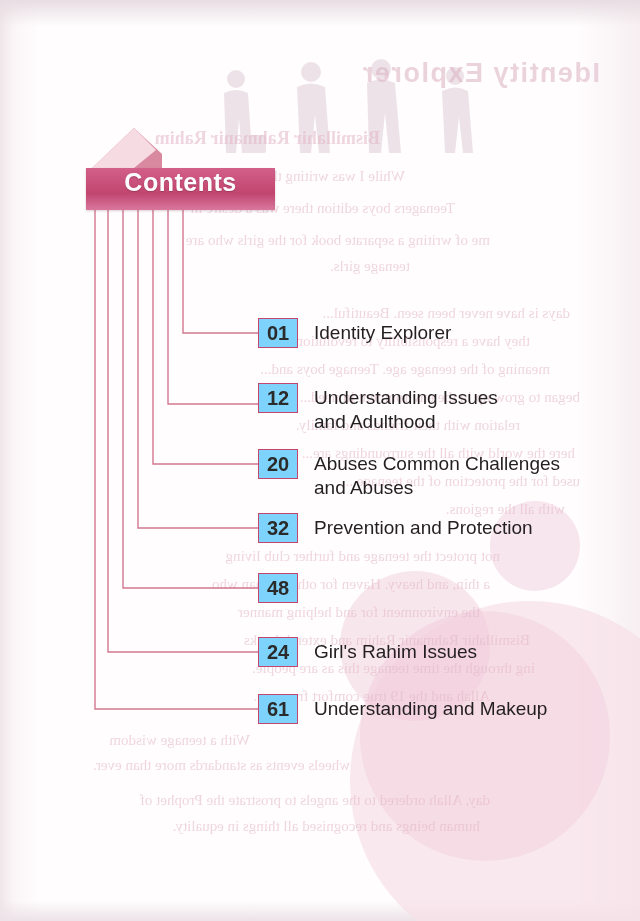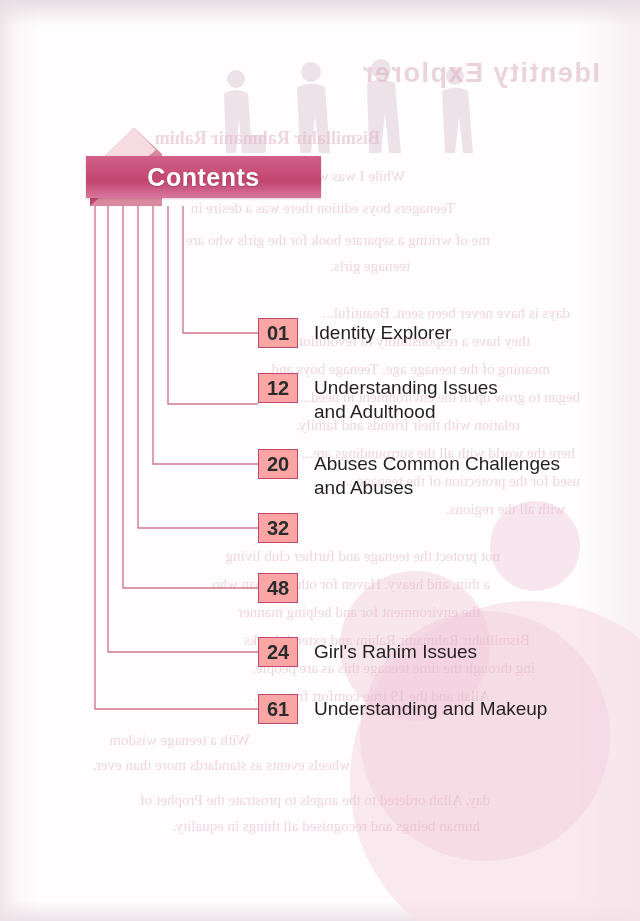--- a/index.html
+++ b/index.html
@@ -71,27 +71,27 @@
     position: absolute;
     left: 200px; top: 55px;
     width: 330px; height: 120px;
     opacity: 0.22;
   }
 
   
   .banner {
     position: absolute;
     left: 86px;
-    top: 156px;
-    width: 235px;
+    top: 168px;
+    width: 189px;
     height: 42px;
     background: linear-gradient(to bottom, #cf5480 0%, #c8partial 0%, #c44a79 55%, #d9749a 100%);
     background: linear-gradient(to bottom, #d26089 0%, #c1456f 60%, #d9779d 100%);
     display: flex;
-    align-items: center;
+    align-items: flex-start;
     justify-content: center;
     box-shadow: 0 1px 2px rgba(120,60,85,0.25);
   }
   .banner-title {
     color: #ffffff;
     font-size: 25px;
     font-weight: bold;
     letter-spacing: 0.5px;
     text-shadow: 0 1px 1px rgba(110,45,70,0.45);
   }
@@ -126,21 +126,21 @@
     height: 46px;
   }
   .page-box {
     width: 40px;
     height: 30px;
     border: 1.6px solid #c4466f;
     box-sizing: border-box;
     display: flex;
     align-items: center;
     justify-content: center;
-    background: #fca5a5;
+    background: #7dd3fc;
     flex: none;
   }
   .page-num {
     font-size: 20px;
     font-weight: bold;
     color: #2b2b2b;
     font-family: "Liberation Sans", sans-serif;
   }
   .toc-title {
     margin-left: 16px;
@@ -245,21 +245,21 @@
 
     <div class="toc-row" style="top:0px;">
       <div class="page-box">
         <span class="page-num">01</span>
       </div>
       <div class="toc-title">
         <span>Identity Explorer</span>
       </div>
     </div>
 
-    <div class="toc-row" style="top:55px;">
+    <div class="toc-row" style="top:65px;">
       <div class="page-box">
         <span class="page-num">12</span>
       </div>
       <div class="toc-title">
         <span>Understanding Issues</span>
         <span class="l2">and Adulthood</span>
       </div>
     </div>
 
     <div class="toc-row" style="top:131px;">
@@ -269,20 +269,23 @@
       <div class="toc-title">
         <span>Abuses Common Challenges</span>
         <span class="l2">and Abuses</span>
       </div>
     </div>
 
     <div class="toc-row" style="top:195px;">
       <div class="page-box">
         <span class="page-num">32</span>
       </div>
+      <div class="toc-title">
+        <span>Prevention and Protection</span>
+      </div>
     </div>
 
     <div class="toc-row" style="top:255px;">
       <div class="page-box">
         <span class="page-num">48</span>
       </div>
     </div>
 
     <div class="toc-row" style="top:319px;">
       <div class="page-box">

